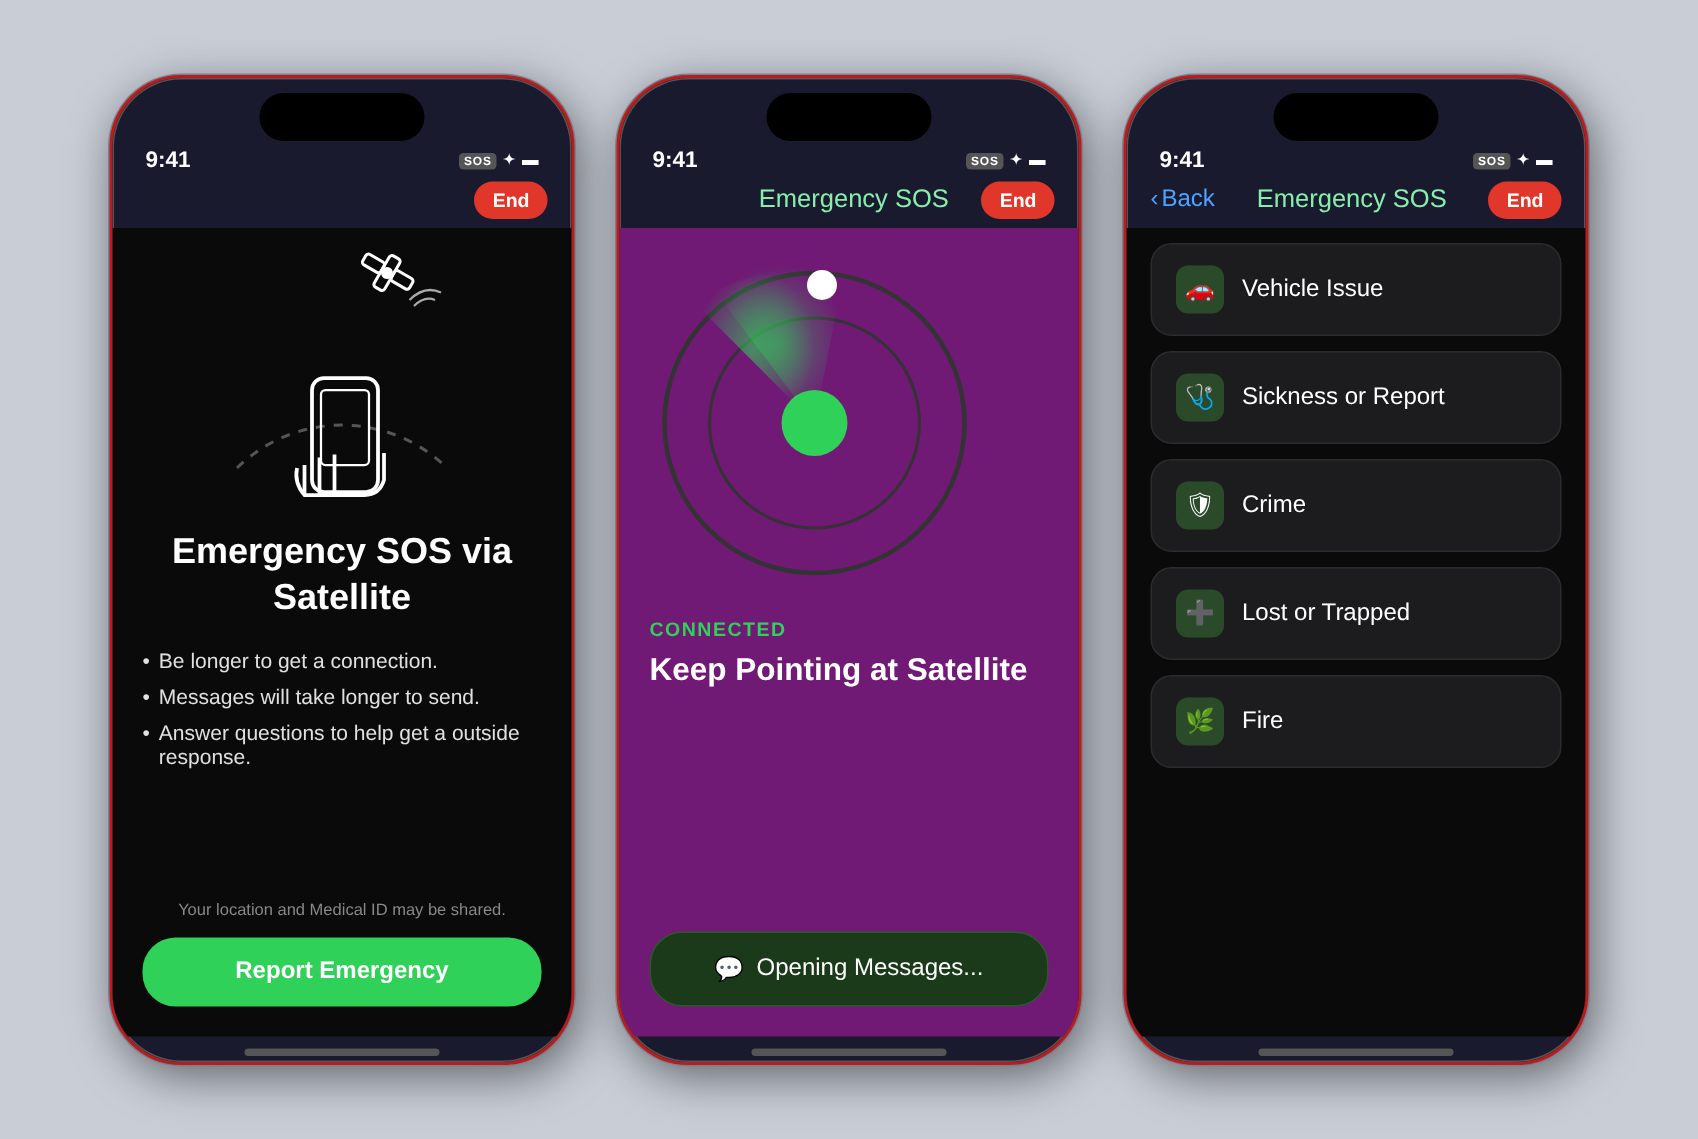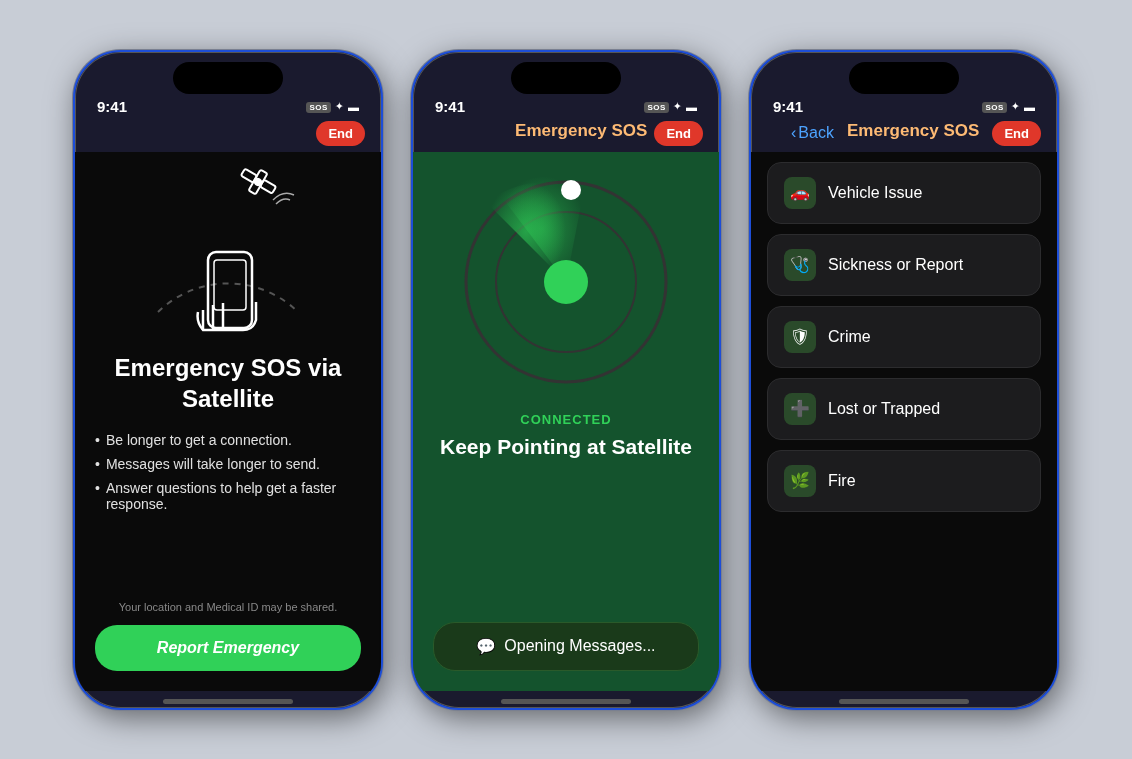--- a/index.html
+++ b/index.html
@@ -21,21 +21,21 @@
       justify-content: center;
       padding: 30px 20px;
     }
 
     
     .phone {
       width: 310px;
       height: 660px;
       background: #1a1a2e;
       border-radius: 48px;
-      border: 2px solid #1d4ed8;
+      border: 2px solid #b91c1c;
       position: relative;
       overflow: hidden;
       box-shadow: 0 0 0 1px #7a8090, inset 0 0 0 1px #555, 4px 8px 30px rgba(0,0,0,0.5);
       display: flex;
       flex-direction: column;
     }
 
     
     .dynamic-island {
       width: 110px;
@@ -75,28 +75,28 @@
       color: #fff;
       padding: 1px 3px;
       border-radius: 3px;
       letter-spacing: 0.5px;
     }
 
     
     .nav-bar {
       display: flex;
       justify-content: space-between;
+      align-items: center;
       padding: 4px 16px 6px;
       flex-shrink: 0;
-      margin-left: 24px;
     }
     .nav-title {
       font-size: 17px;
-      font-weight: 700;
-      color: #fdba74;
+      font-weight: 400;
+      color: #86efac;
       text-align: center;
       flex: 1;
     }
     .nav-back {
       font-size: 16px;
       color: #4da3ff;
       display: flex;
       align-items: center;
       gap: 2px;
     }
@@ -176,38 +176,37 @@
       background: #30d158;
       color: #fff;
       font-size: 16px;
       font-weight: 600;
       border: none;
       border-radius: 22px;
       padding: 14px 0;
       width: 100%;
       cursor: pointer;
       text-align: center;
-      font-style: italic;
     }
     .home-indicator {
       width: 130px;
       height: 5px;
       background: #555;
       border-radius: 3px;
       margin: 8px auto 4px;
       flex-shrink: 0;
     }
 
     
     .phone2-screen {
-      background: #14532d;
+      background: #701a75;
       padding: 10px 20px 20px;
       display: flex;
       flex-direction: column;
-      align-items: center;
+      align-items: flex-start;
     }
     .satellite-radar {
       width: 220px;
       height: 220px;
       margin: 10px 0 20px;
     }
     .connected-label {
       font-size: 13px;
       font-weight: 600;
       color: #30d158;
@@ -337,21 +336,21 @@
       <div class="sos-title">Emergency SOS
 via Satellite</div>
       <ul class="bullet-list">
         <li>
             <span>Be longer to get a connection.</span>
           </li>
         <li>
             <span>Messages will take longer to send.</span>
           </li>
         <li>
-            <span>Answer questions to help get a faster response.</span>
+            <span>Answer questions to help get a outside response.</span>
           </li>
       </ul>
       <div class="spacer"></div>
       <p class="location-note">Your location and Medical ID may be shared.</p>
       <button class="report-btn">Report Emergency</button>
     </div>
     <div class="home-indicator"></div>
   </div>
 
   <div class="phone">

